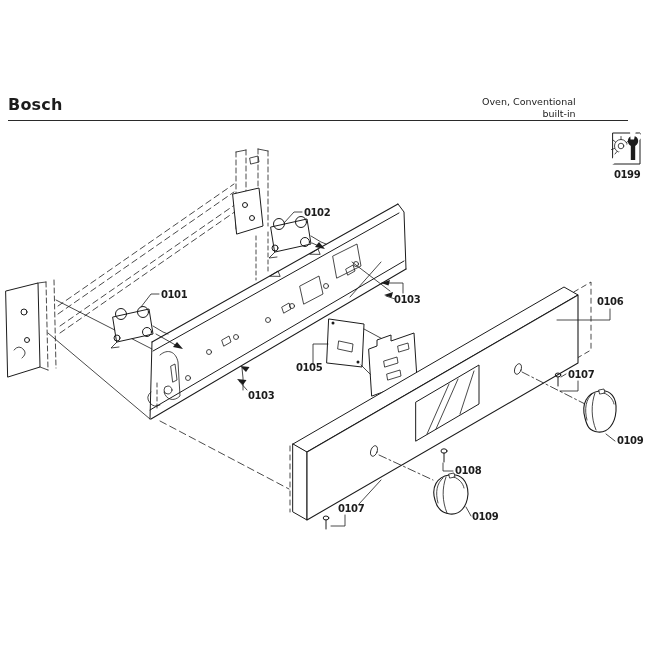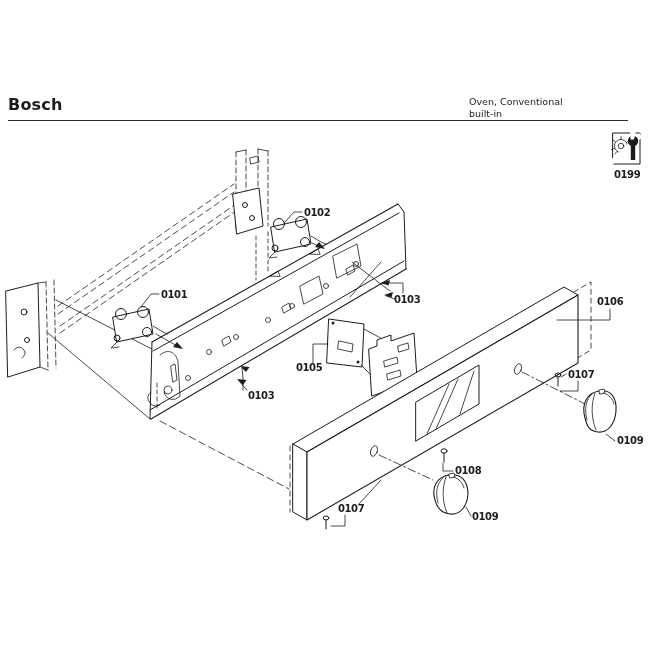--- a/index.html
+++ b/index.html
@@ -1,20 +1,20 @@
 <!DOCTYPE html>
 <html><head>
 <meta charset="utf-8">
 <style>
   html,body{margin:0;padding:0;background:#fff;}
   .page{position:relative;width:650px;height:562px;background:#fff;overflow:hidden;
-        font-family:"DejaVu Sans", sans-serif;color:#1c1c1c;}
+        font-family:"DejaVu Sans", sans-serif;color:#1c1c1c;text-align:right;}
   .brand{position:absolute;left:8px;top:97px;font-size:16px;line-height:16px;
          font-weight:bold;letter-spacing:.2px;}
-  .ptype{position:absolute;left:469px;top:96px;font-size:9.5px;line-height:11.5px;}
+  .ptype{position:absolute;left:482px;top:96px;font-size:9.5px;line-height:11.5px;}
   .rule{position:absolute;left:8px;top:120px;width:620px;height:0;
         border-top:1.4px solid #2a2a2a;}
   svg.diagram{position:absolute;left:0;top:0;}
   .ink{stroke:#1c1c1c;fill:none;stroke-width:1;stroke-linecap:round;stroke-linejoin:round;}
   .thin{stroke-width:.8;}
   .wfill{fill:#fff;}
   .solidink{fill:#1c1c1c;stroke:none;}
   text.lbl{font-family:"DejaVu Sans", sans-serif;font-size:10px;font-weight:bold;
            letter-spacing:-.4px;fill:#1c1c1c;stroke:none;}
 </style>

